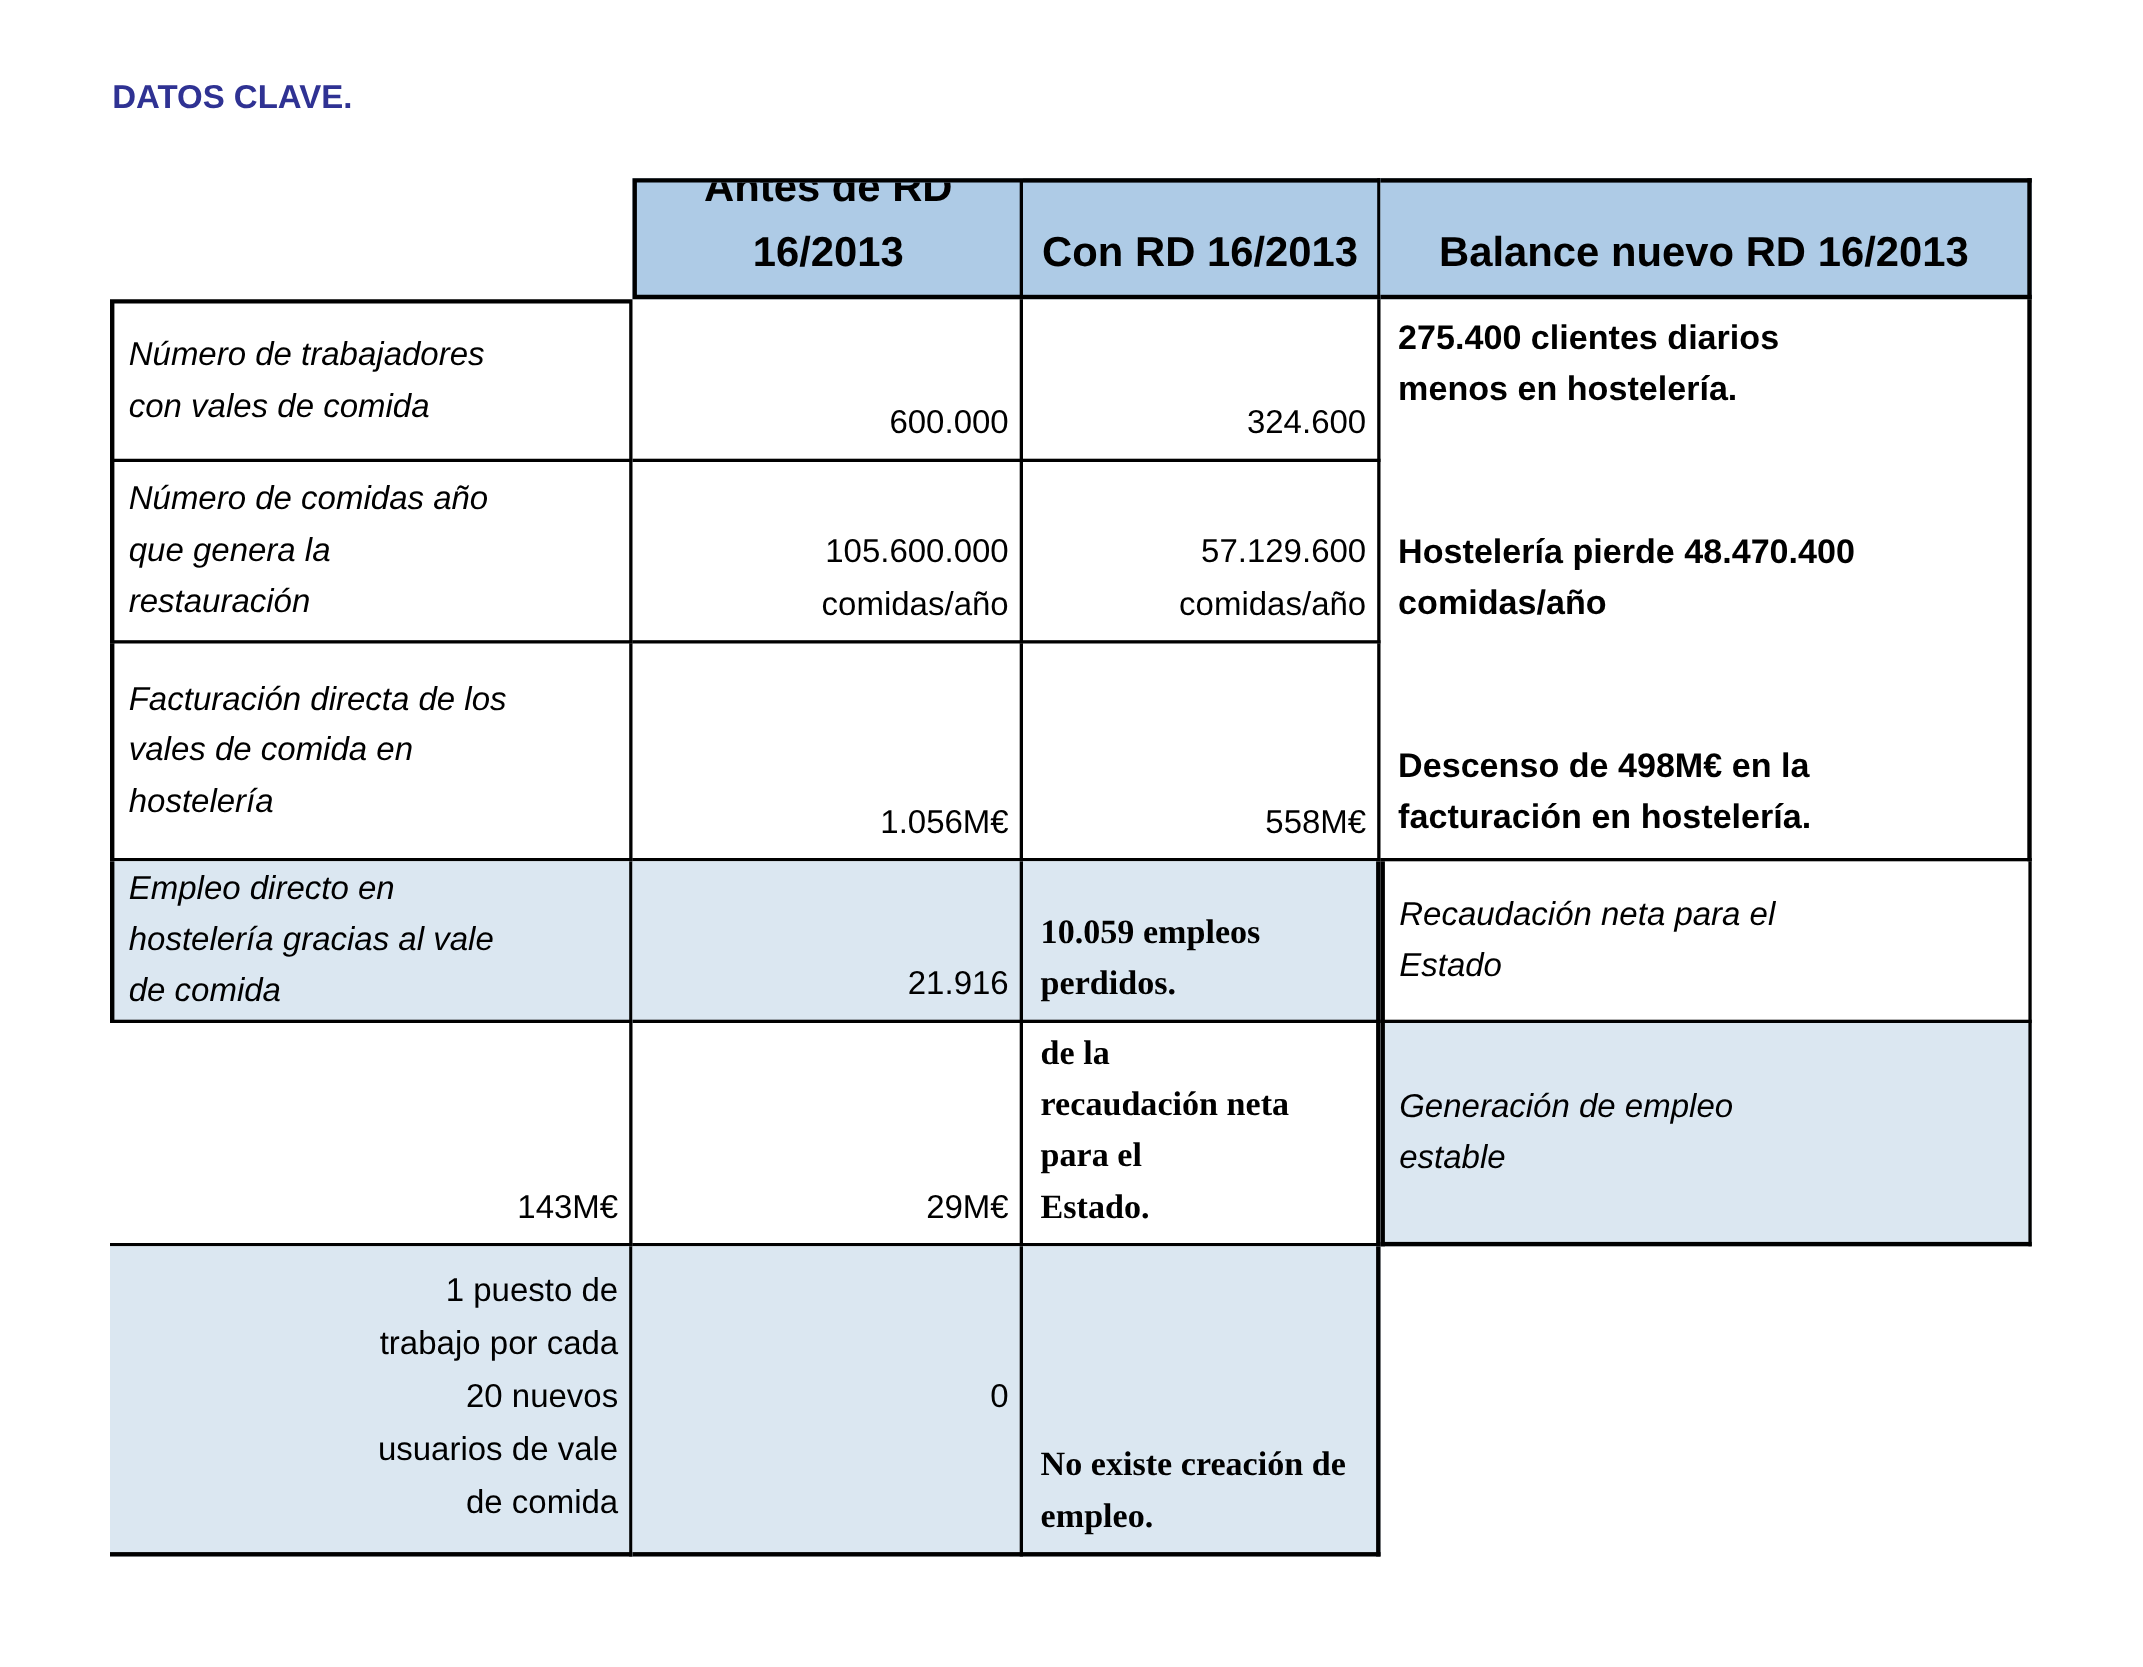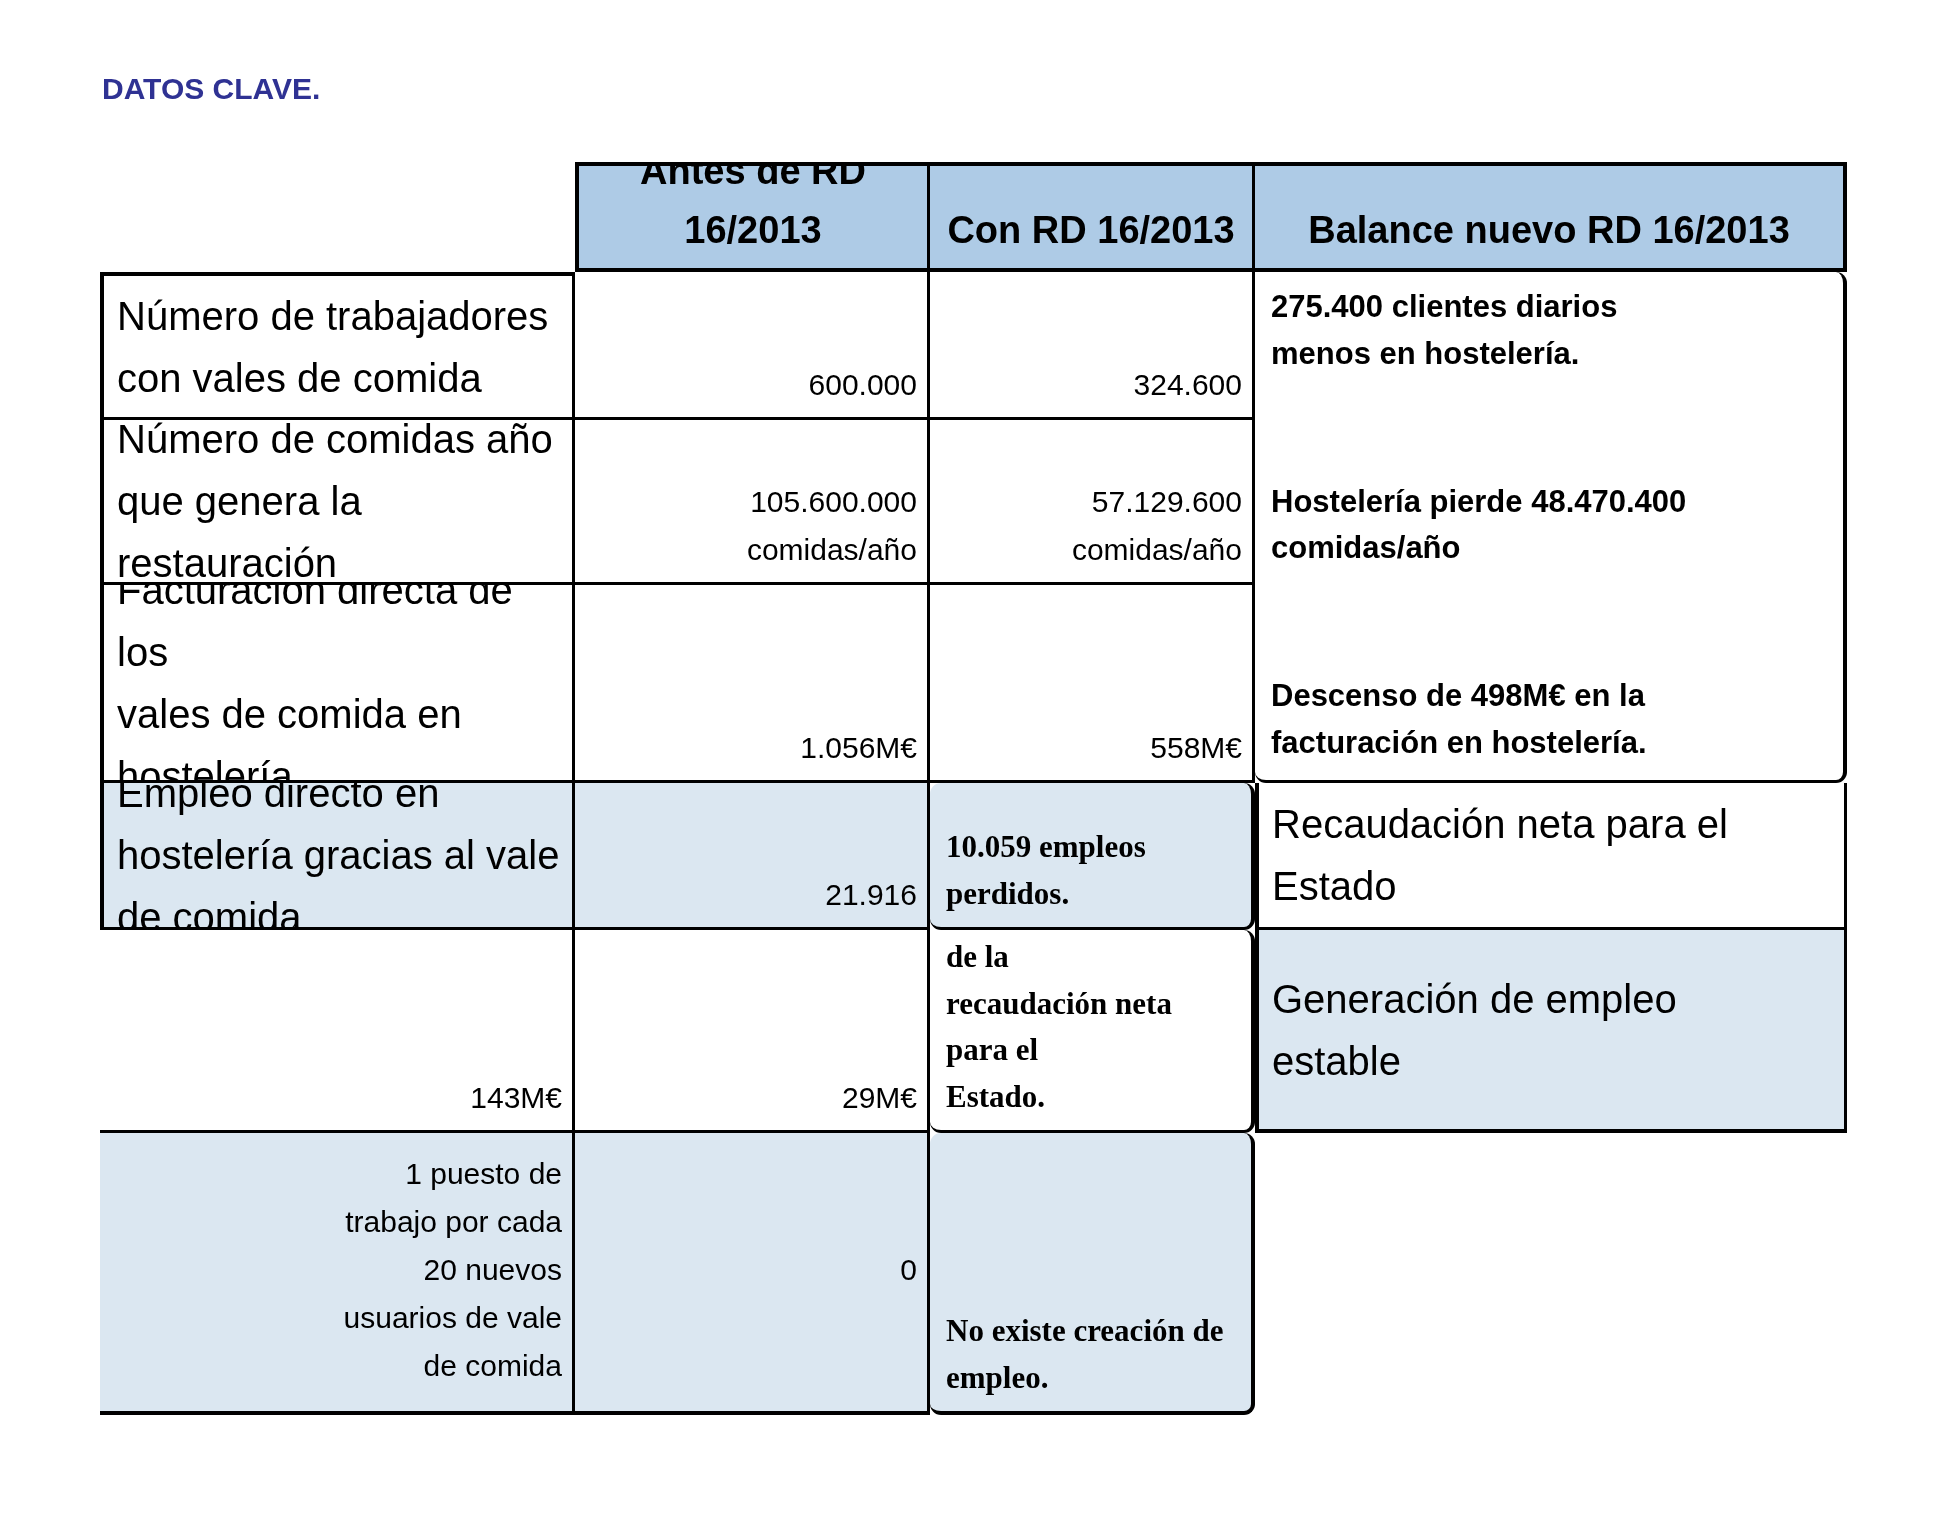--- a/index.html
+++ b/index.html
@@ -40,33 +40,33 @@
     padding:4px 6px 8px 6px;
   }
   .h.first{border-left:4px solid var(--border-color);}
   .col1{border-left:4px solid var(--border-color);}
   .topedge{border-top:4px solid var(--border-color);}
   .rightedge{border-right:4px solid var(--border-color);}
   .bottomedge{border-bottom:4px solid var(--border-color);}
   .band{background:var(--band-fill);}
   .label{
     display:flex;align-items:center;
-    font-size:40px;line-height:1.55;
+    font-size:30px;line-height:1.55;
     padding:6px 10px 6px 13px;
+    font-style:italic;
   }
   .value{
     display:flex;align-items:flex-end;justify-content:flex-end;
     text-align:right;font-size:30px;line-height:1.6;
     padding:4px 10px 8px 6px;
   }
   .value.vcenter{align-items:center;}
   .balance{
     font-weight:bold;font-size:31px;line-height:1.5;
     padding:8px 12px 10px 16px;
-    border-radius:11px;
   }
   .balance.merged{
     grid-column:4;grid-row:2 / span 3;
     display:flex;flex-direction:column;justify-content:space-between;
     padding:12px 12px 14px 16px;
   }
   .balance.vbottom{display:flex;align-items:flex-end;font-family:Liberation Serif, serif;}
 </style>
 </head>
 <body>

